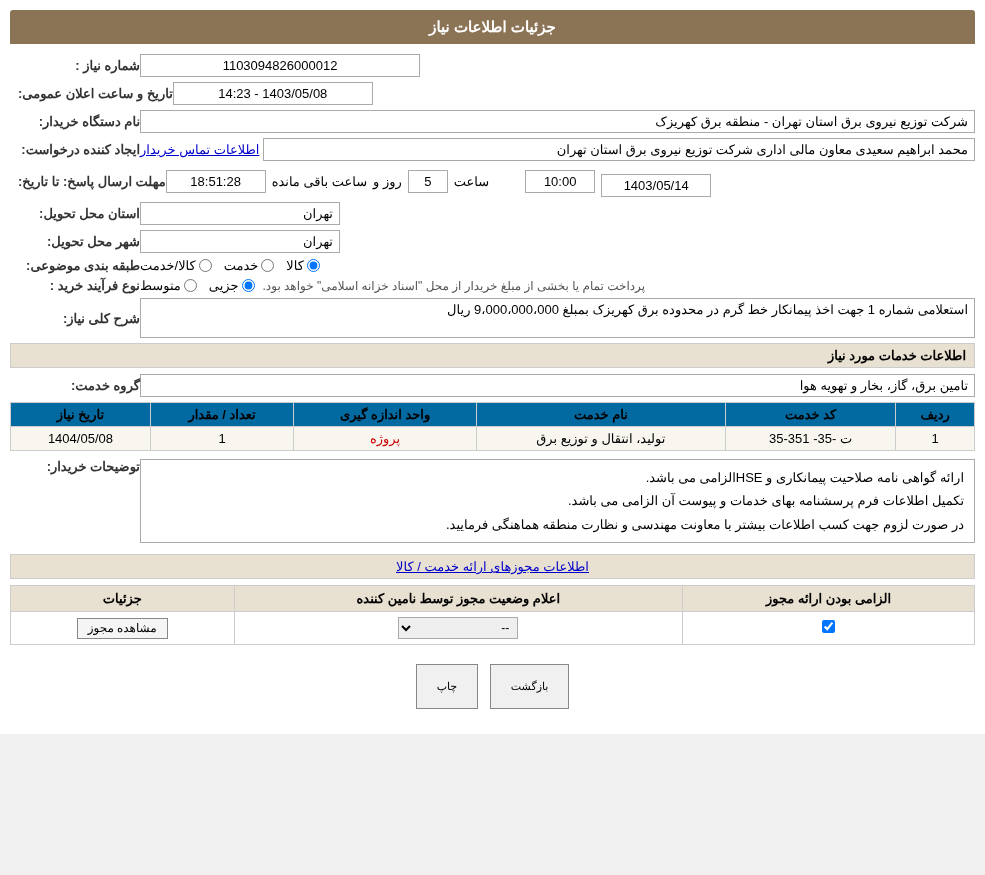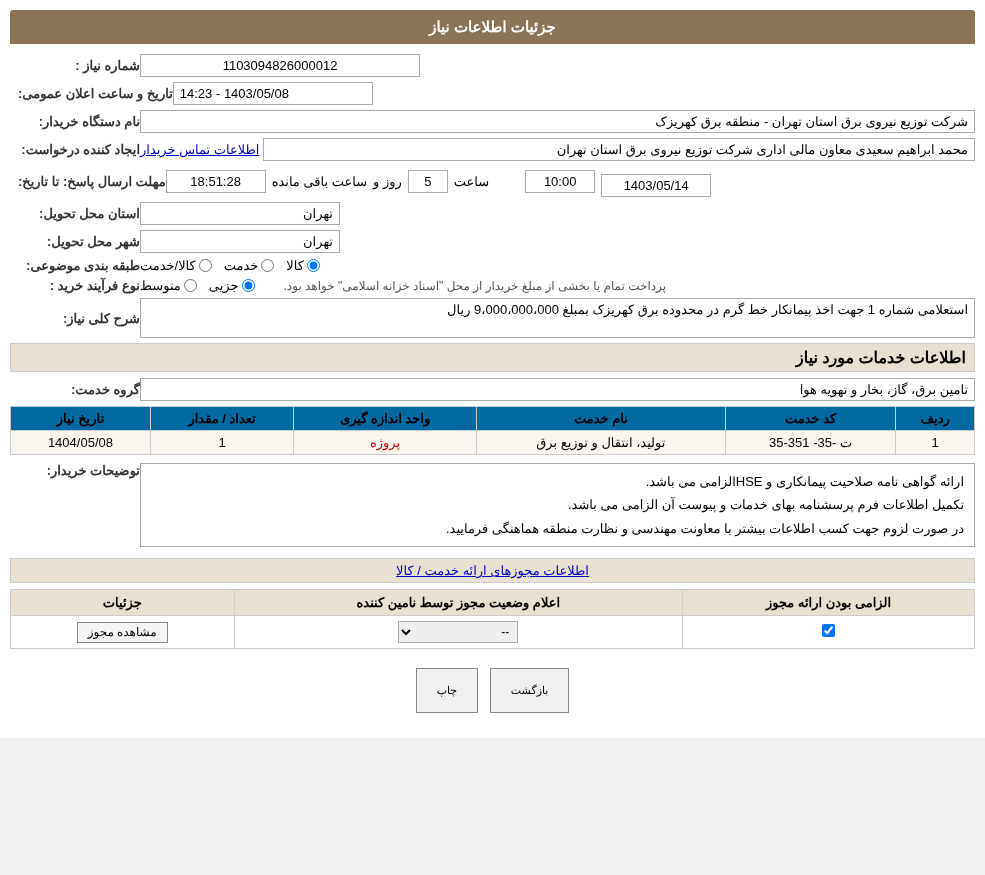--- a/index.html
+++ b/index.html
@@ -25,21 +25,21 @@
       border-radius: 3px 3px 0 0;
       margin-bottom: 10px;
     }
     .section-header {
       background: #e8e0d0;
       border: 1px solid #ccc;
       padding: 4px 8px;
       font-weight: bold;
       text-align: right;
       margin-bottom: 6px;
-      font-size: 16px;
+      font-size: 13px;
     }
     .info-row {
       display: flex;
       align-items: center;
       margin-bottom: 5px;
       flex-direction: row-reverse;
     }
     .label {
       font-weight: bold;
       min-width: 130px;
@@ -180,21 +180,21 @@
     <span>جزئیات اطلاعات نیاز</span>
   </div>
 
   <div class="info-row">
     <span class="label">شماره نیاز :</span>
     <div class="value-box" style="min-width:280px; text-align:center;">1103094826000012</div>
   </div>
 
   <div class="info-row">
     <span class="label">تاریخ و ساعت اعلان عمومی:</span>
-    <div class="value-box" style="min-width:200px; text-align:left;">1403/05/08 - 14:23</div>
+    <div class="value-box" style="min-width:200px; text-align:center;">1403/05/08 - 14:23</div>
   </div>
 
   <div class="info-row">
     <span class="label">نام دستگاه خریدار:</span>
     <div class="value-box value-box-wide">شرکت توزیع نیروی برق استان تهران  -  منطقه برق کهریزک</div>
   </div>
 
   <div class="info-row">
     <span class="label">ایجاد کننده درخواست:</span>
     <span class="link-text">اطلاعات تماس خریدار</span>
@@ -238,21 +238,21 @@
       </div>
       <div class="radio-item">
         <span>کالا</span>
         <input type="radio" name="category" checked="" style="">
       </div>
     </div>
   </div>
 
   <div class="info-row">
     <span class="label">نوع فرآیند خرید :</span>
-    <div style="display:flex; flex-direction:row-reverse; align-items:center; gap:29px; flex:1;">
+    <div style="display:flex; flex-direction:row-reverse; align-items:center; gap:8px; flex:1;">
       <div class="radio-row">
         <div class="radio-item">
           <span>متوسط</span>
           <input type="radio" name="purchase" style="">
         </div>
         <div class="radio-item">
           <span>جزیی</span>
           <input type="radio" name="purchase" checked="" style="">
         </div>
       </div>

